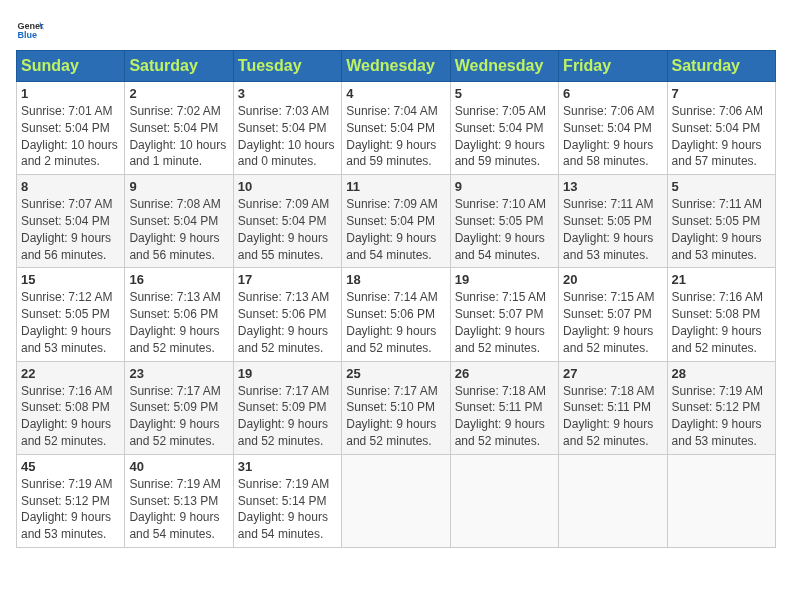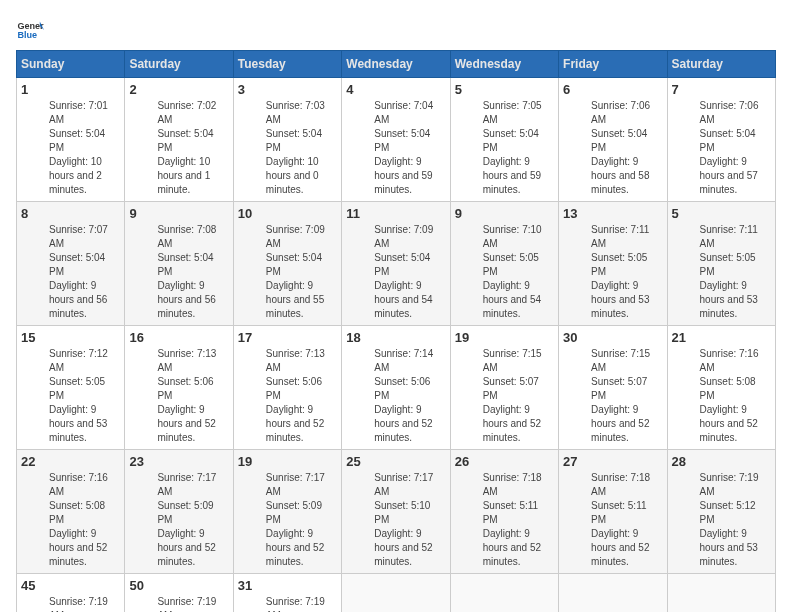--- a/index.html
+++ b/index.html
@@ -41,22 +41,22 @@
     .subtitle {
       font-size: 14px;
       color: #555;
     }
     .calendar {
       width: 100%;
       border-collapse: collapse;
     }
     .calendar thead th {
       background-color: #2a6db5;
-      color: #e5e5e5;
-      font-size: 12px;
+      color: #bef264;
+      font-size: 16px;
       font-weight: bold;
       padding: 6px 4px;
       text-align: left;
       border: 1px solid #1a5a9a;
     }
     .calendar tbody td {
       vertical-align: top;
       border: 1px solid #ccc;
       padding: 4px 4px;
       font-size: 9.5px;
@@ -69,24 +69,23 @@
       background: #f5f5f5;
     }
     .day-number {
       font-size: 13px;
       font-weight: bold;
       color: #333;
       display: block;
       margin-bottom: 2px;
     }
     .day-info {
-      font-size: 10px;
+      font-size: 12px;
       color: #444;
       line-height: 1.4;
-      margin-left: 28px;
     }
     .empty-cell {
       background: #f9f9f9 !important;
     }
   </style>
 </head>
 <body>
 
 <div class="container">
   <div class="header-row">
@@ -191,21 +190,21 @@
           </td>
           <td>
             <span class="day-number">18</span>
             <div class="day-info">Sunrise: 7:14 AM<br>Sunset: 5:06 PM<br>Daylight: 9 hours and 52 minutes.</div>
           </td>
           <td>
             <span class="day-number">19</span>
             <div class="day-info">Sunrise: 7:15 AM<br>Sunset: 5:07 PM<br>Daylight: 9 hours and 52 minutes.</div>
           </td>
           <td>
-            <span class="day-number">30</span>
+            <span class="day-number">20</span>
             <div class="day-info">Sunrise: 7:15 AM<br>Sunset: 5:07 PM<br>Daylight: 9 hours and 52 minutes.</div>
           </td>
           <td>
             <span class="day-number">21</span>
             <div class="day-info">Sunrise: 7:16 AM<br>Sunset: 5:08 PM<br>Daylight: 9 hours and 52 minutes.</div>
           </td>
         </tr>
         <tr>
           <td>
             <span class="day-number">22</span>
@@ -235,21 +234,21 @@
             <span class="day-number">28</span>
             <div class="day-info">Sunrise: 7:19 AM<br>Sunset: 5:12 PM<br>Daylight: 9 hours and 53 minutes.</div>
           </td>
         </tr>
         <tr>
           <td>
             <span class="day-number">45</span>
             <div class="day-info">Sunrise: 7:19 AM<br>Sunset: 5:12 PM<br>Daylight: 9 hours and 53 minutes.</div>
           </td>
           <td>
-            <span class="day-number">50</span>
+            <span class="day-number">40</span>
             <div class="day-info">Sunrise: 7:19 AM<br>Sunset: 5:13 PM<br>Daylight: 9 hours and 54 minutes.</div>
           </td>
           <td>
             <span class="day-number">31</span>
             <div class="day-info">Sunrise: 7:19 AM<br>Sunset: 5:14 PM<br>Daylight: 9 hours and 54 minutes.</div>
           </td>
           <td class="empty-cell"></td>
           <td class="empty-cell"></td>
           <td class="empty-cell"></td>
           <td class="empty-cell"></td>

